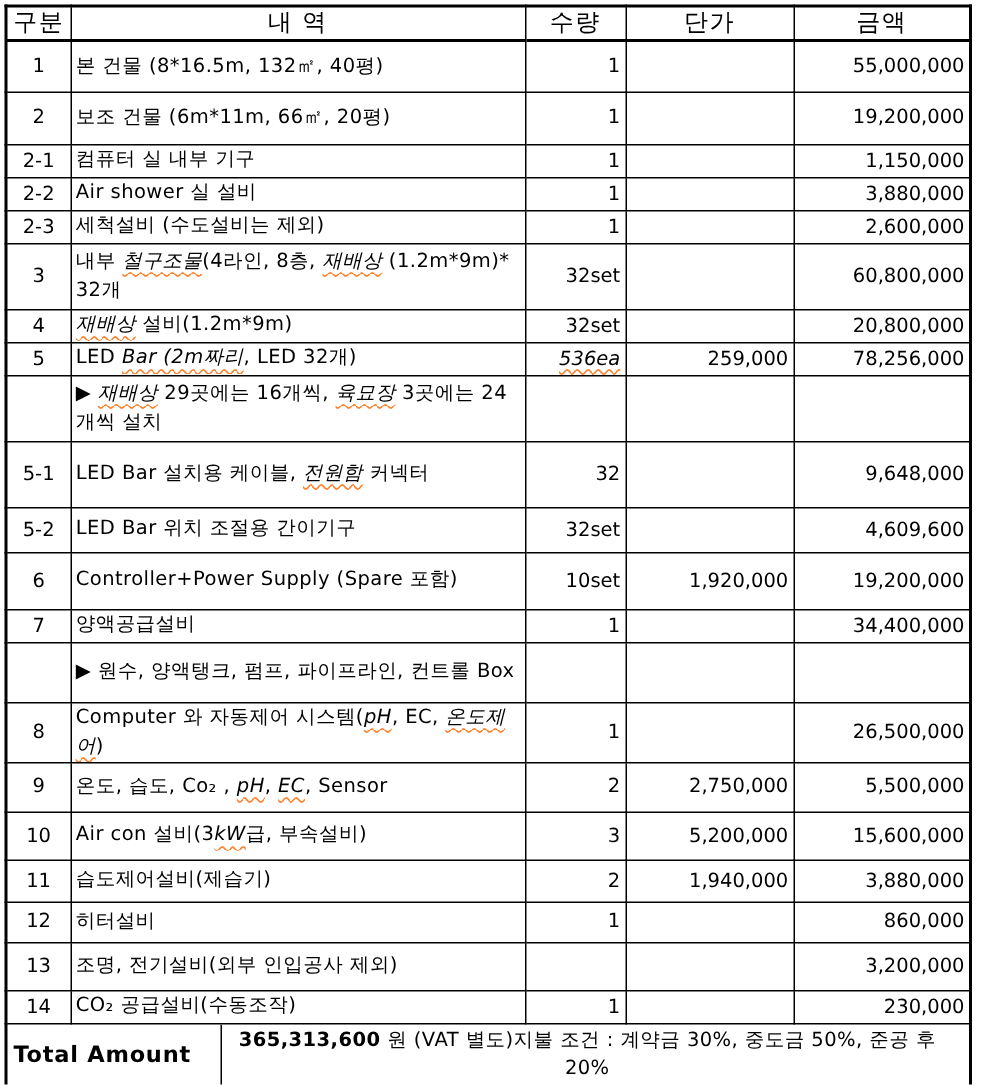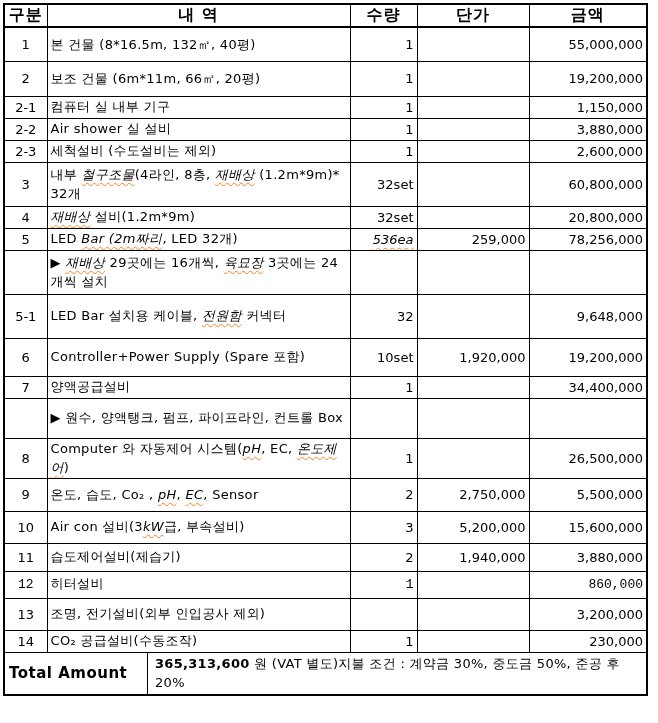--- a/index.html
+++ b/index.html
@@ -19,21 +19,21 @@
   th,td{
     border:1px solid #000;
     padding:0 2px;
     font-size:13px;
     overflow:hidden;
     vertical-align:middle;
   }
   thead th{
     border-bottom:2px solid #000;
     font-size:16px;
-    font-weight:bold;
+    font-weight:normal;
     text-align:center;
     height:21px;
     letter-spacing:1px;
   }
   .c-no{text-align:center;}
   .c-desc{
     text-align:left;
     word-break:break-all;
     overflow-wrap:anywhere;
     line-height:1.5;
@@ -44,21 +44,21 @@
   .sq{
     text-decoration:underline;
     text-decoration-style:wavy;
     text-decoration-color:#ff7f27;
     text-decoration-thickness:1px;
     text-underline-offset:3px;
     font-style:italic;
   }
   .b{font-weight:bold;}
   .total-td{padding:0;height:41px;}
-  .total-flex{display:flex;height:100%;align-items:stretch;}
+  .total-flex{display:flex;height:100%;align-items:stretch;text-align:center;}
   .total-label{
     width:138px;
     border-right:1px solid #000;
     display:flex;align-items:center;
     font-weight:bold;font-size:15px;
     padding-left:4px;
     letter-spacing:0.5px;
   }
   .total-value{
     flex:1;
@@ -155,20 +155,27 @@
           <td class="c-num"></td>
           <td class="c-num"></td>
         </tr>
         <tr style="height: 44px;">
           <td class="c-no">5-1</td>
           <td class="c-desc"><span>LED Bar 설치용 케이블, </span><span class="sq">전원함</span><span> 커넥터</span></td>
           <td class="c-num">32</td>
           <td class="c-num"></td>
           <td class="c-num">9,648,000</td>
         </tr>
+        <tr style="height: 30px;">
+          <td class="c-no">5-2</td>
+          <td class="c-desc"><span>LED Bar 위치 조절용 간이기구</span></td>
+          <td class="c-num">32set</td>
+          <td class="c-num"></td>
+          <td class="c-num">4,609,600</td>
+        </tr>
         <tr style="height: 38px;">
           <td class="c-no">6</td>
           <td class="c-desc"><span>Controller+Power Supply (Spare 포함)</span></td>
           <td class="c-num">10set</td>
           <td class="c-num">1,920,000</td>
           <td class="c-num">19,200,000</td>
         </tr>
         <tr style="height: 22px;">
           <td class="c-no">7</td>
           <td class="c-desc"><span>양액공급설비</span></td>
@@ -204,21 +211,21 @@
           <td class="c-num">5,200,000</td>
           <td class="c-num">15,600,000</td>
         </tr>
         <tr style="height: 28px;">
           <td class="c-no">11</td>
           <td class="c-desc"><span>습도제어설비(제습기)</span></td>
           <td class="c-num">2</td>
           <td class="c-num">1,940,000</td>
           <td class="c-num">3,880,000</td>
         </tr>
-        <tr style="height: 27px; font-family: Liberation Mono, monospace;">
+        <tr style="height: 27px;">
           <td class="c-no">12</td>
           <td class="c-desc"><span>히터설비</span></td>
           <td class="c-num">1</td>
           <td class="c-num"></td>
           <td class="c-num">860,000</td>
         </tr>
         <tr style="height: 32px;">
           <td class="c-no">13</td>
           <td class="c-desc"><span>조명, 전기설비(외부 인입공사 제외)</span></td>
           <td class="c-num"></td>

